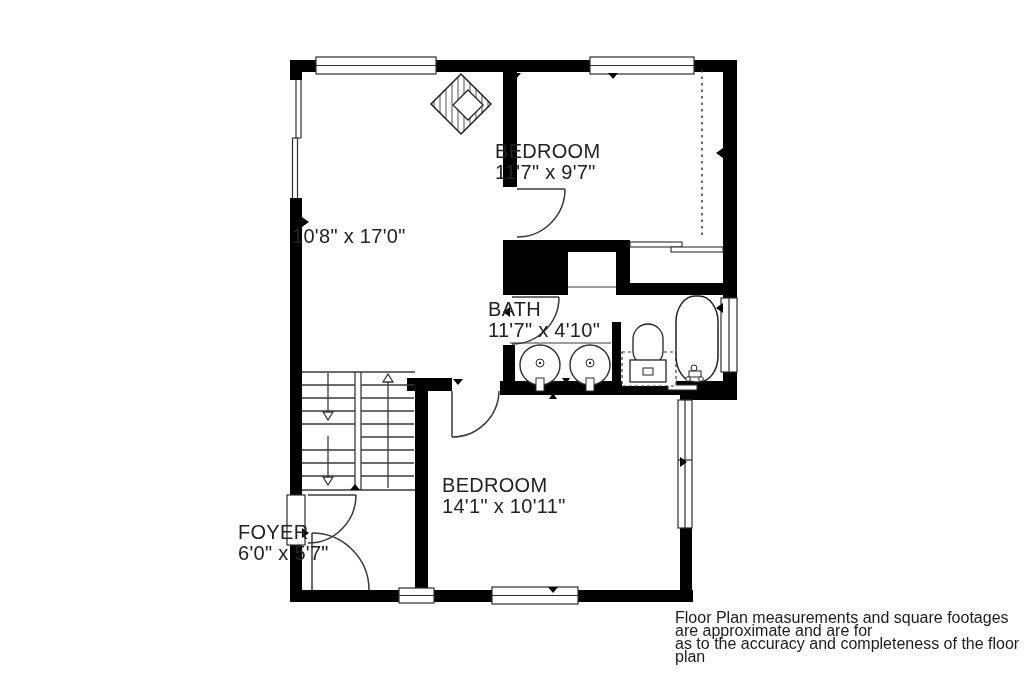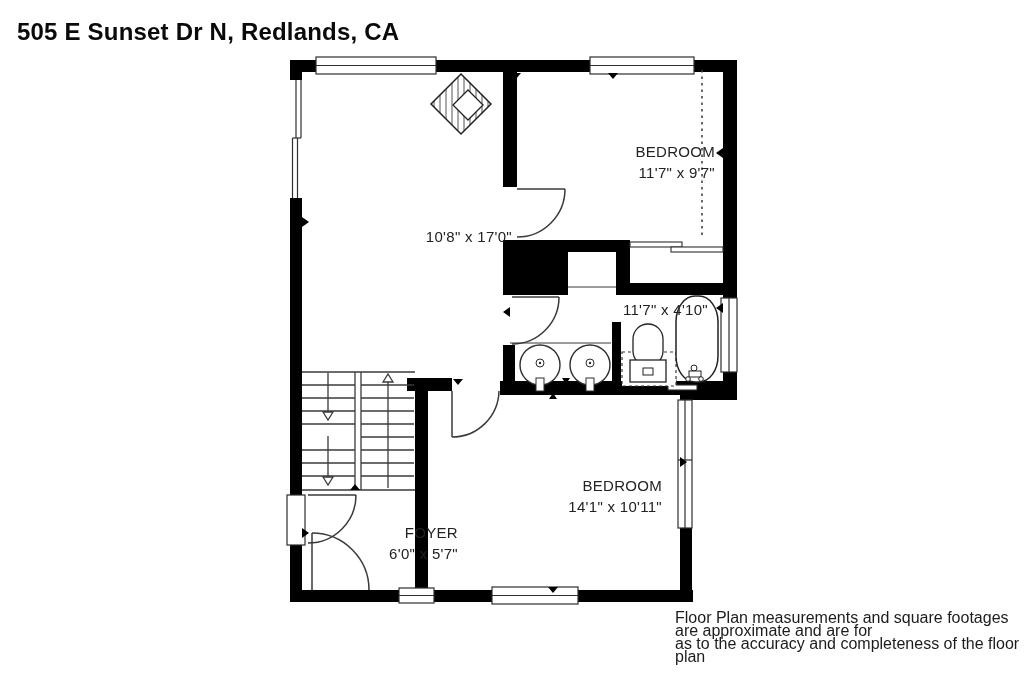--- a/index.html
+++ b/index.html
@@ -10,21 +10,21 @@
   .title{
     position:absolute;left:17px;top:18px;font-size:24px;font-weight:700;
     letter-spacing:0.2px;color:#0a0a0a;white-space:nowrap;
   }
   .floor-label{
     position:absolute;right:24px;top:22px;font-size:22px;font-weight:700;color:#0a0a0a;
     white-space:nowrap;
   }
   svg.plan{position:absolute;left:0;top:0;}
   .room-label{
-    position:absolute;width:220px;text-align:right;font-size:15px;line-height:21px;
+    position:absolute;width:220px;text-align:left;font-size:20px;line-height:21px;
     color:#222;letter-spacing:0.3px;z-index:2;
   }
   .room-label span{display:block;}
   .lbl-living{left:292px;top:226px;}
   .lbl-bed-top{left:495px;top:141px;}
   .lbl-bath{left:488px;top:299px;}
   .lbl-bed-bottom{left:442px;top:475px;}
   .lbl-foyer{left:238px;top:522px;}
   .bath-wall-overlay{
     position:absolute;left:612px;top:322px;width:9px;height:68px;background:#000;z-index:5;
@@ -32,21 +32,20 @@
   .disclaimer{
     position:absolute;left:675px;top:611px;width:345px;font-size:16px;line-height:13px;
     color:#1c1c1c;z-index:2;
   }
 </style>
 </head>
 <body>
 
 <div class="canvas">
 
-  <div class="title">505 E Sunset Dr N, Redlands, CA</div>
 
   <svg class="plan" width="1024" height="683" viewBox="0 0 1024 683">
 
     <g fill="#000000">
 
       <rect x="290" y="60" width="28" height="12"></rect>
       <rect x="436" y="60" width="154" height="12"></rect>
       <rect x="694" y="60" width="43" height="12"></rect>
 
       <rect x="290" y="60" width="12" height="22"></rect>
@@ -271,20 +270,21 @@
   </svg>
 
   <div class="room-label lbl-living">
     <span>10'8" x 17'0"</span>
   </div>
   <div class="room-label lbl-bed-top">
     <span>BEDROOM</span>
     <span>11'7" x 9'7"</span>
   </div>
   <div class="room-label lbl-bath">
+    <span>BATH</span>
     <span>11'7" x 4'10"</span>
   </div>
   <div class="room-label lbl-bed-bottom">
     <span>BEDROOM</span>
     <span>14'1" x 10'11"</span>
   </div>
   <div class="room-label lbl-foyer">
     <span>FOYER</span>
     <span>6'0" x 5'7"</span>
   </div>

